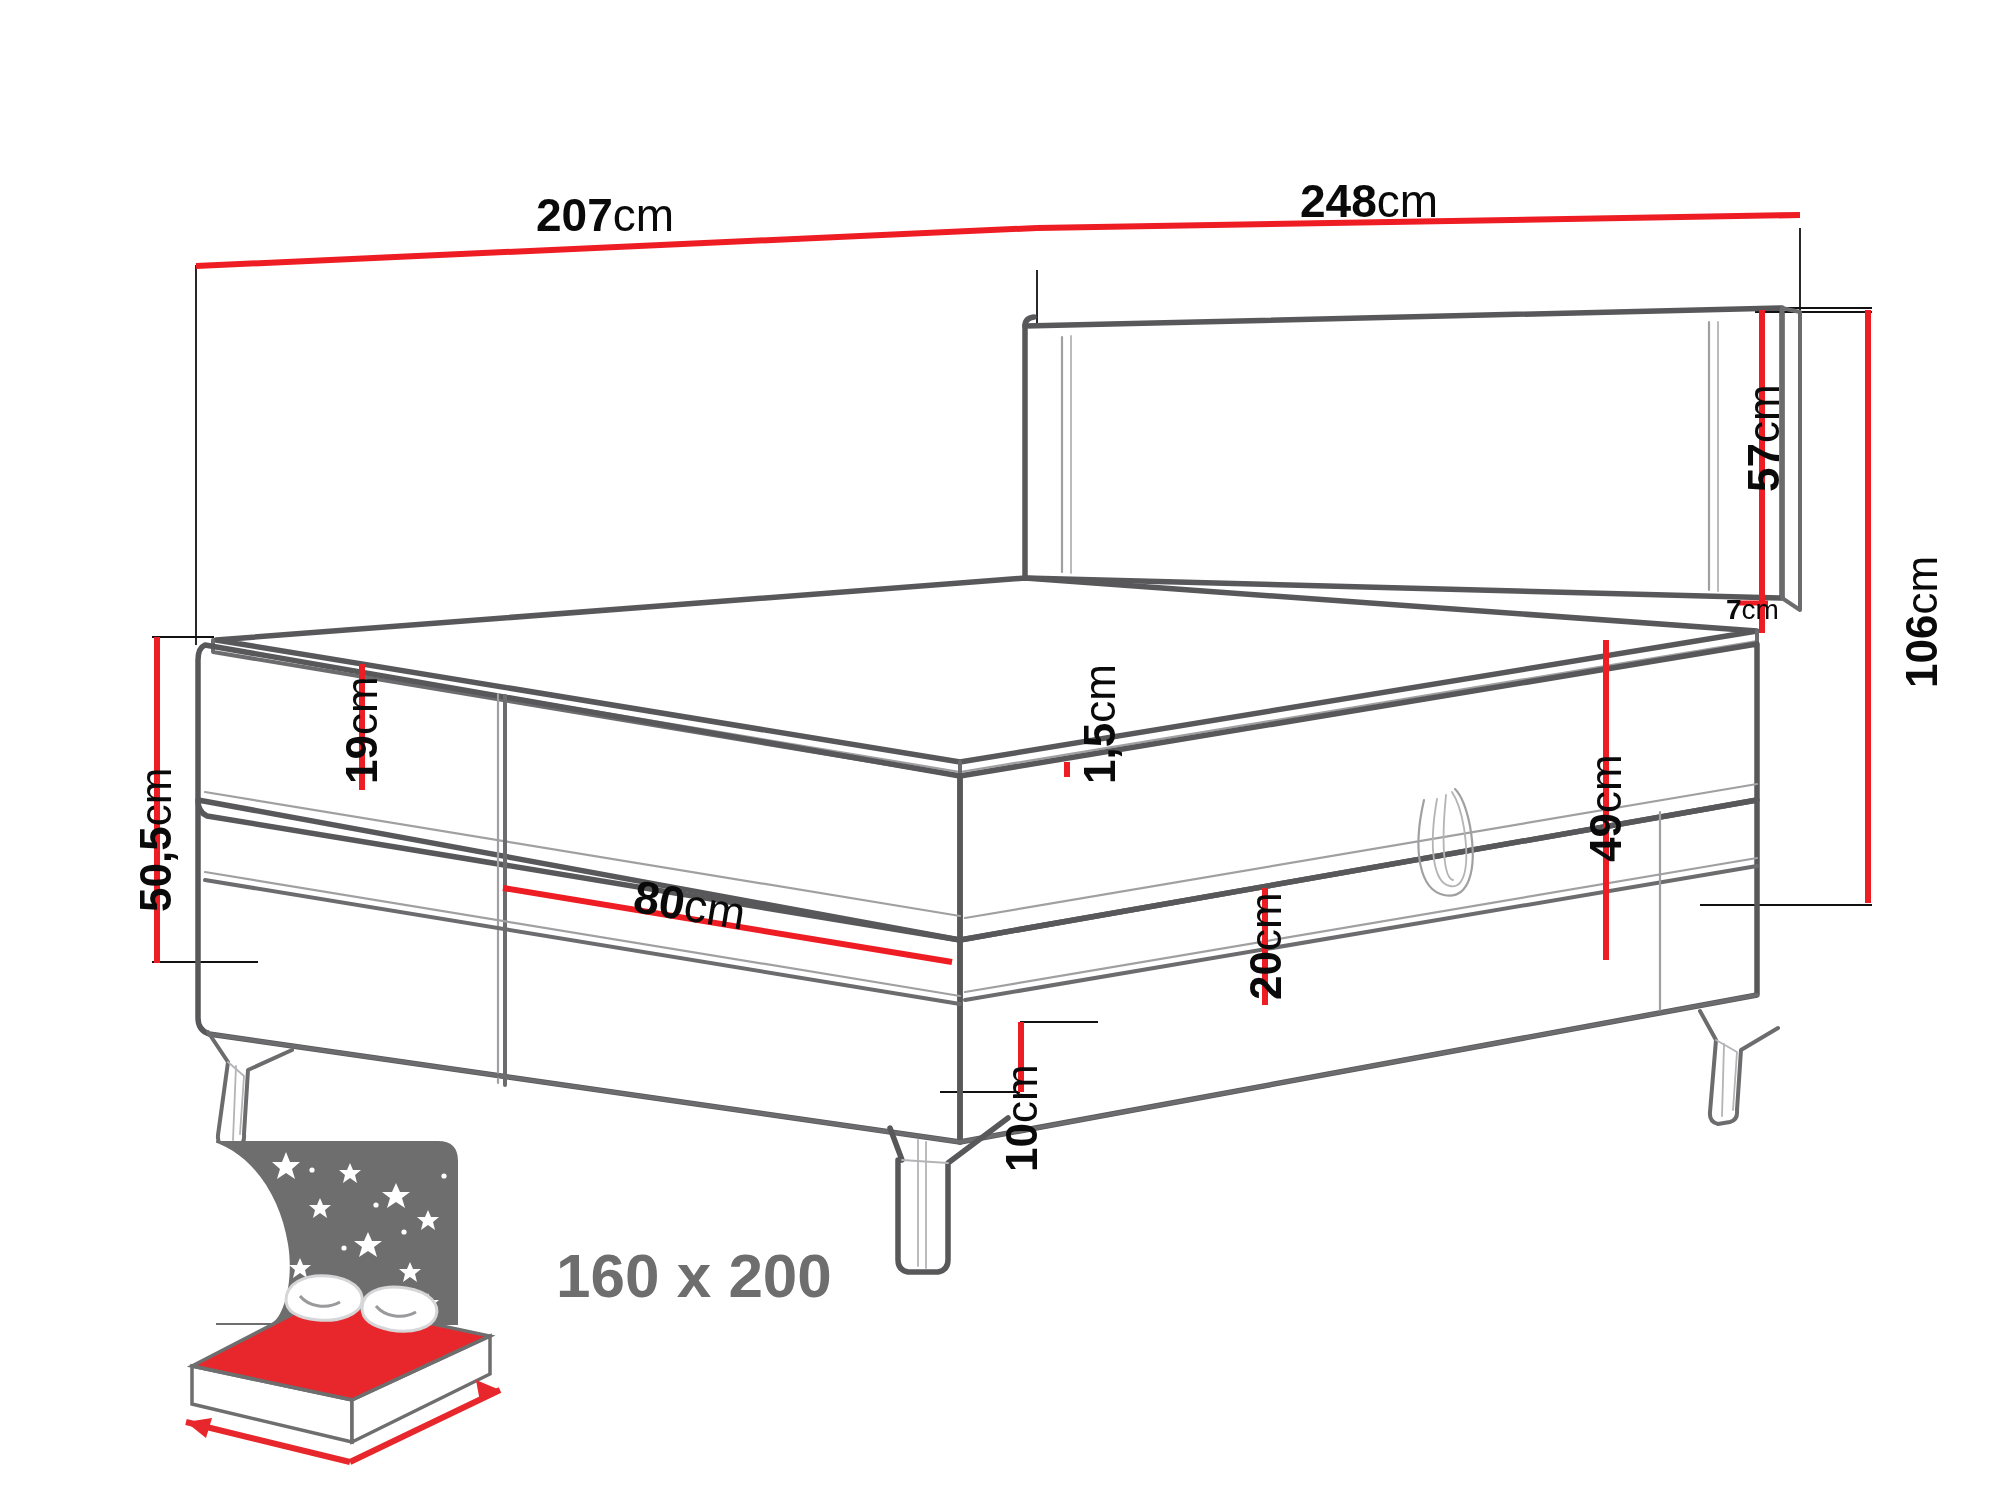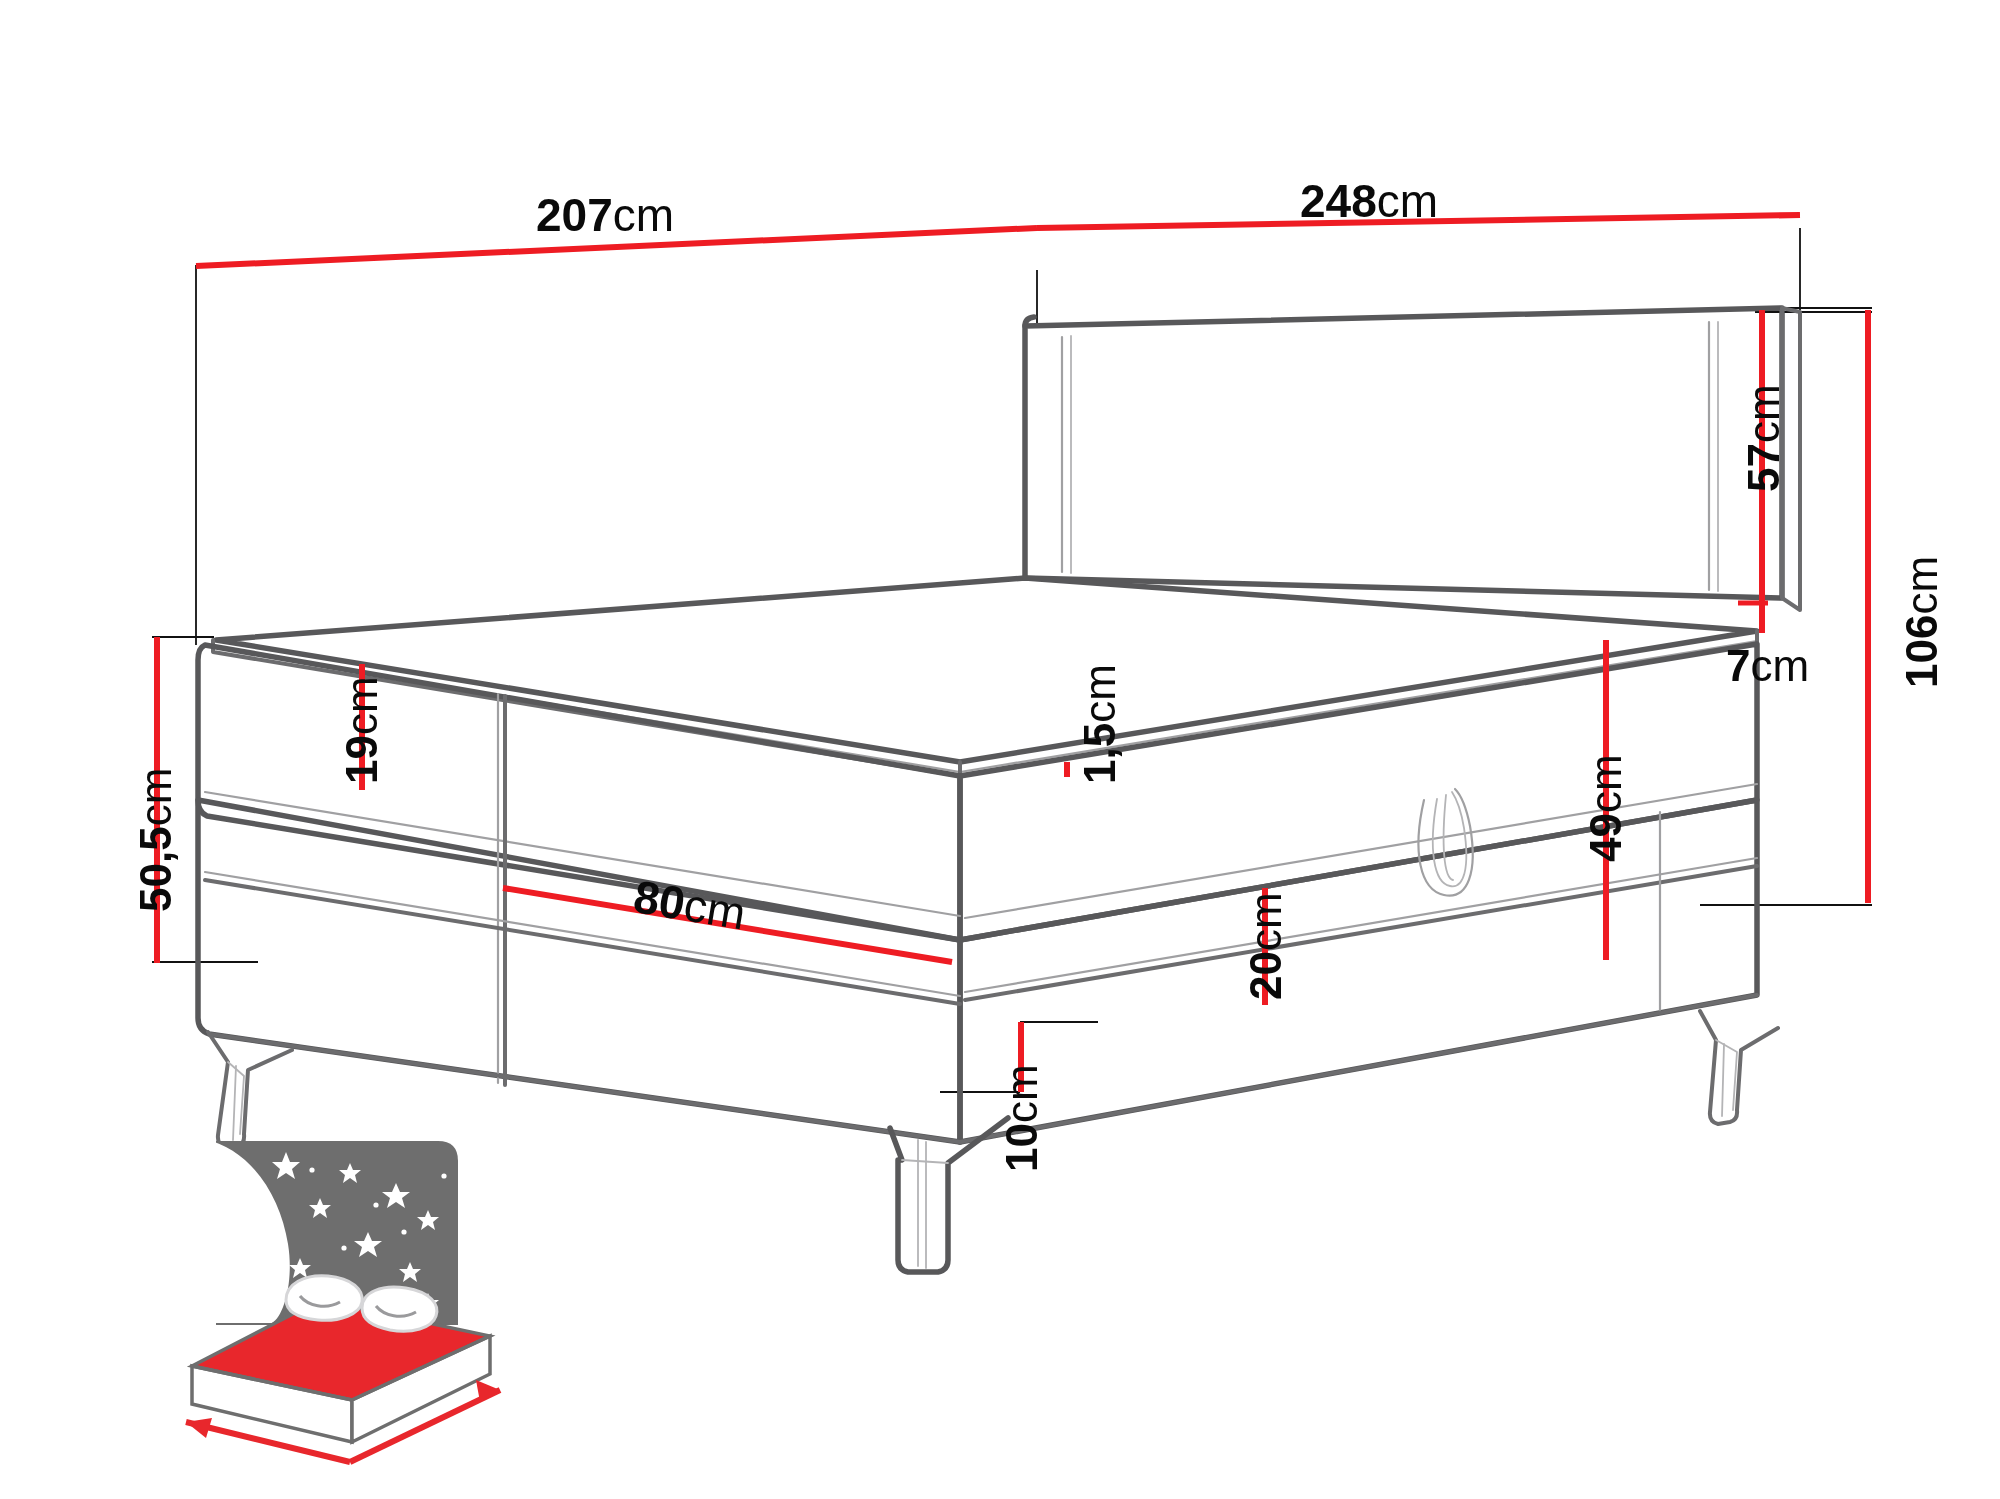--- a/index.html
+++ b/index.html
@@ -210,21 +210,21 @@
   </div>
 
   <div class="dimlabel" style="left:1300px;top:178px;font-size:46px;">
     <span class="num">248</span><span class="unit">cm</span>
   </div>
 
   <div class="dimlabel rot" style="left:1742px;top:492px;font-size:44px;transform:rotate(-90deg);">
     <span class="num">57</span><span class="unit">cm</span>
   </div>
 
-  <div class="dimlabel rot" style="left:1726px;top:596px;font-size:44px;transform:rotate(0deg);margin-top:48px;">
+  <div class="dimlabel rot" style="left:1726px;top:596px;font-size:28px;transform:rotate(0deg);">
     <span class="num">7</span><span class="unit">cm</span>
   </div>
 
   <div class="dimlabel rot" style="left:1900px;top:688px;font-size:44px;transform:rotate(-90deg);">
     <span class="num">106</span><span class="unit">cm</span>
   </div>
 
   <div class="dimlabel rot" style="left:340px;top:784px;font-size:44px;transform:rotate(-90deg);">
     <span class="num">19</span><span class="unit">cm</span>
   </div>
@@ -246,14 +246,15 @@
   </div>
 
   <div class="dimlabel rot" style="left:1244px;top:1000px;font-size:44px;transform:rotate(-90deg);">
     <span class="num">20</span><span class="unit">cm</span>
   </div>
 
   <div class="dimlabel rot" style="left:1000px;top:1172px;font-size:44px;transform:rotate(-90deg);">
     <span class="num">10</span><span class="unit">cm</span>
   </div>
 
+  <div id="mattress-size-label" style="left:556px;top:1240px;font-size:62px;">160 x 200</div>
 
 </div>
 
 </body></html>

